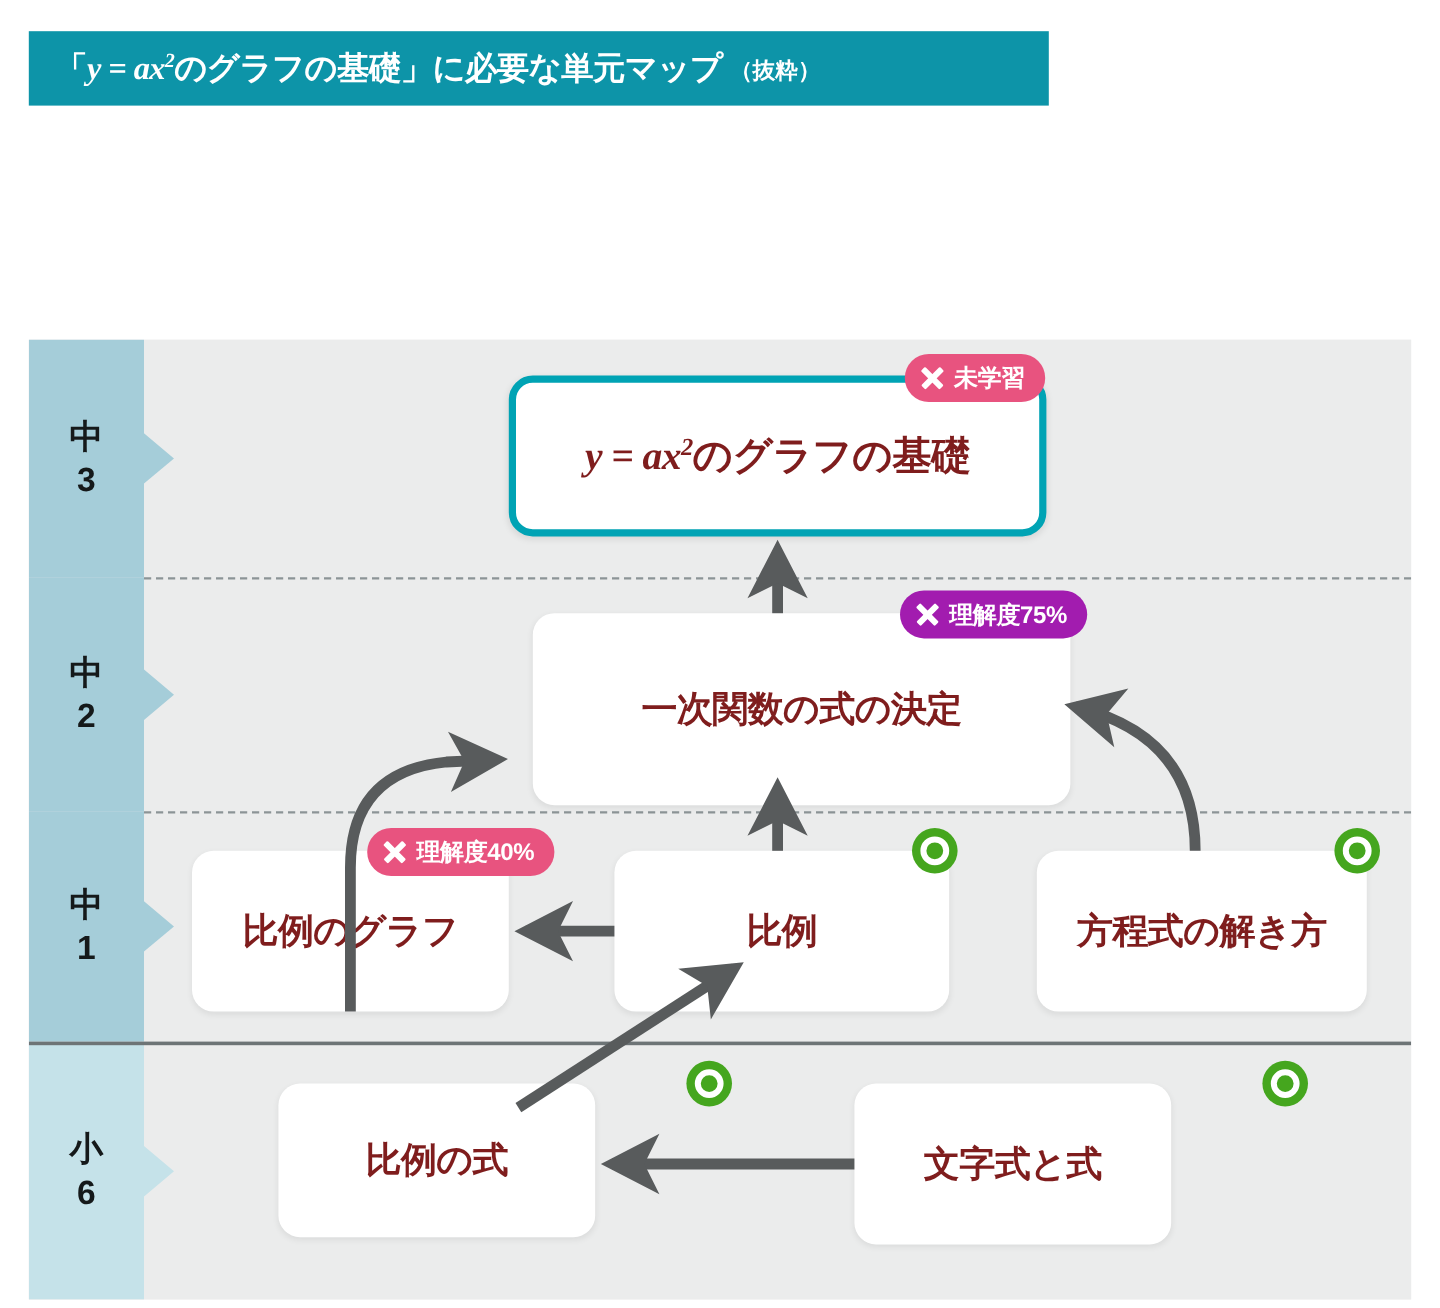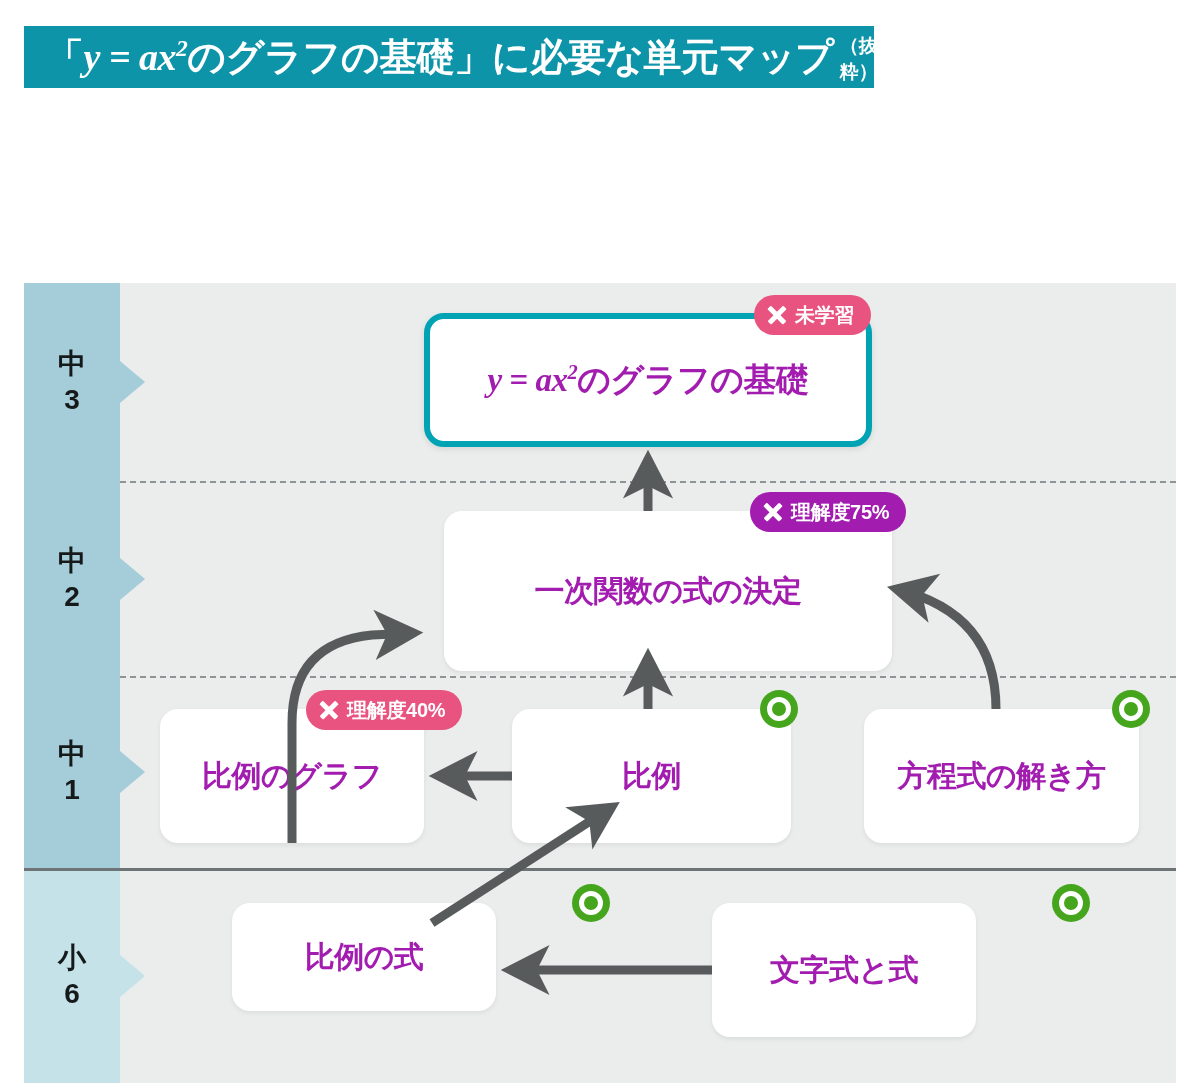--- a/index.html
+++ b/index.html
@@ -23,21 +23,21 @@
     width: 850px;
     height: 62px;
     background: #0d94a8;
     display: flex;
     align-items: center;
     box-sizing: border-box;
     padding-left: 22px;
   }
   #title-banner .title-text {
     color: #ffffff;
-    font-size: 38px;
+    font-size: 27px;
     font-weight: bold;
     letter-spacing: -0.5px;
     white-space: nowrap;
   }
   #title-banner .title-sub {
     color: #ffffff;
     font-size: 19px;
     font-weight: bold;
     margin-left: 6px;
     position: relative;
@@ -132,21 +132,21 @@
     border-radius: 18px;
     display: flex;
     align-items: center;
     justify-content: center;
     box-shadow: 0 2px 5px rgba(0,0,0,0.07);
     box-sizing: border-box;
   }
   .node .node-label {
     font-size: 30px;
     font-weight: bold;
-    color: #a21caf;
+    color: #7f1d1d;
     letter-spacing: -0.5px;
     white-space: nowrap;
   }
   .node.highlight {
     border: 6px solid #00a3b4;
     border-radius: 20px;
     box-shadow: 0 2px 6px rgba(0,0,0,0.10);
   }
   .node.highlight .node-label {
     font-size: 33px;
@@ -283,21 +283,21 @@
       </div>
       <div class="node" style="left: 136px; top: 426px; width: 264px; height: 134px;">
         <span class="node-label">比例のグラフ</span>
       </div>
       <div class="node" style="left: 488px; top: 426px; width: 279px; height: 134px;">
         <span class="node-label">比例</span>
       </div>
       <div class="node" style="left: 840px; top: 426px; width: 275px; height: 134px;">
         <span class="node-label">方程式の解き方</span>
       </div>
-      <div class="node" style="left: 208px; top: 620px; width: 264px; height: 108px;">
+      <div class="node" style="left: 208px; top: 620px; width: 264px; height: 128px;">
         <span class="node-label">比例の式</span>
       </div>
       <div class="node" style="left: 688px; top: 620px; width: 264px; height: 134px;">
         <span class="node-label">文字式と式</span>
       </div>
     </div>
 
   <div id="badge-list">
       <div class="badge-pink" style="left: 730px; top: 12px; background: rgb(232, 83, 127);">
         <span class="x-icon"></span>

